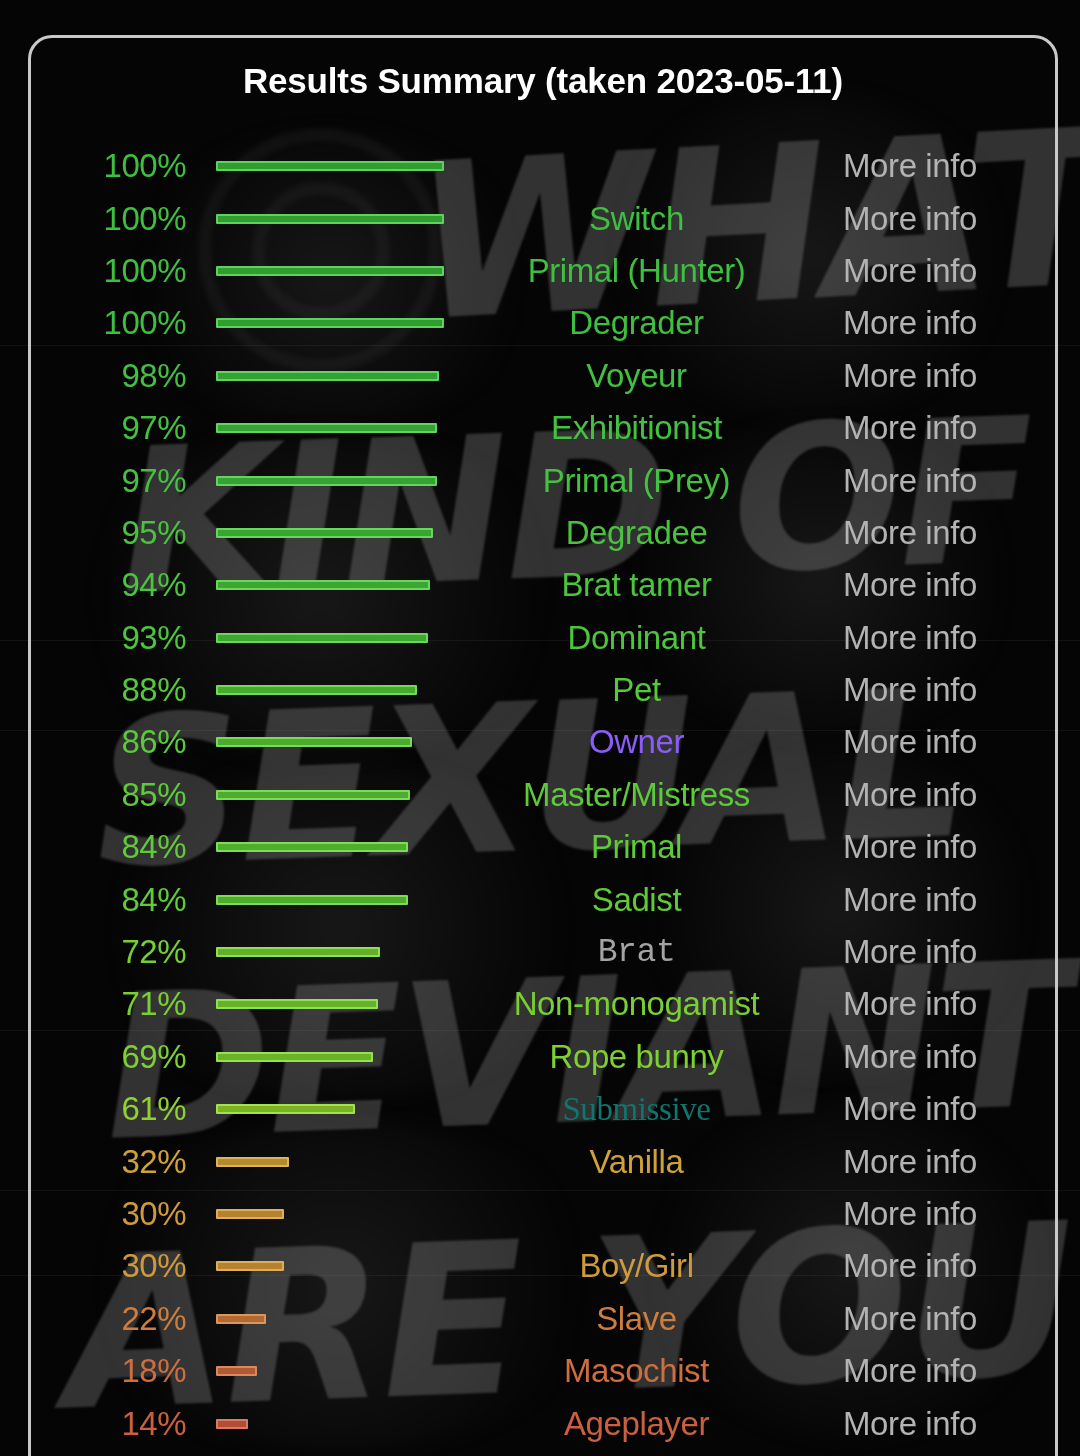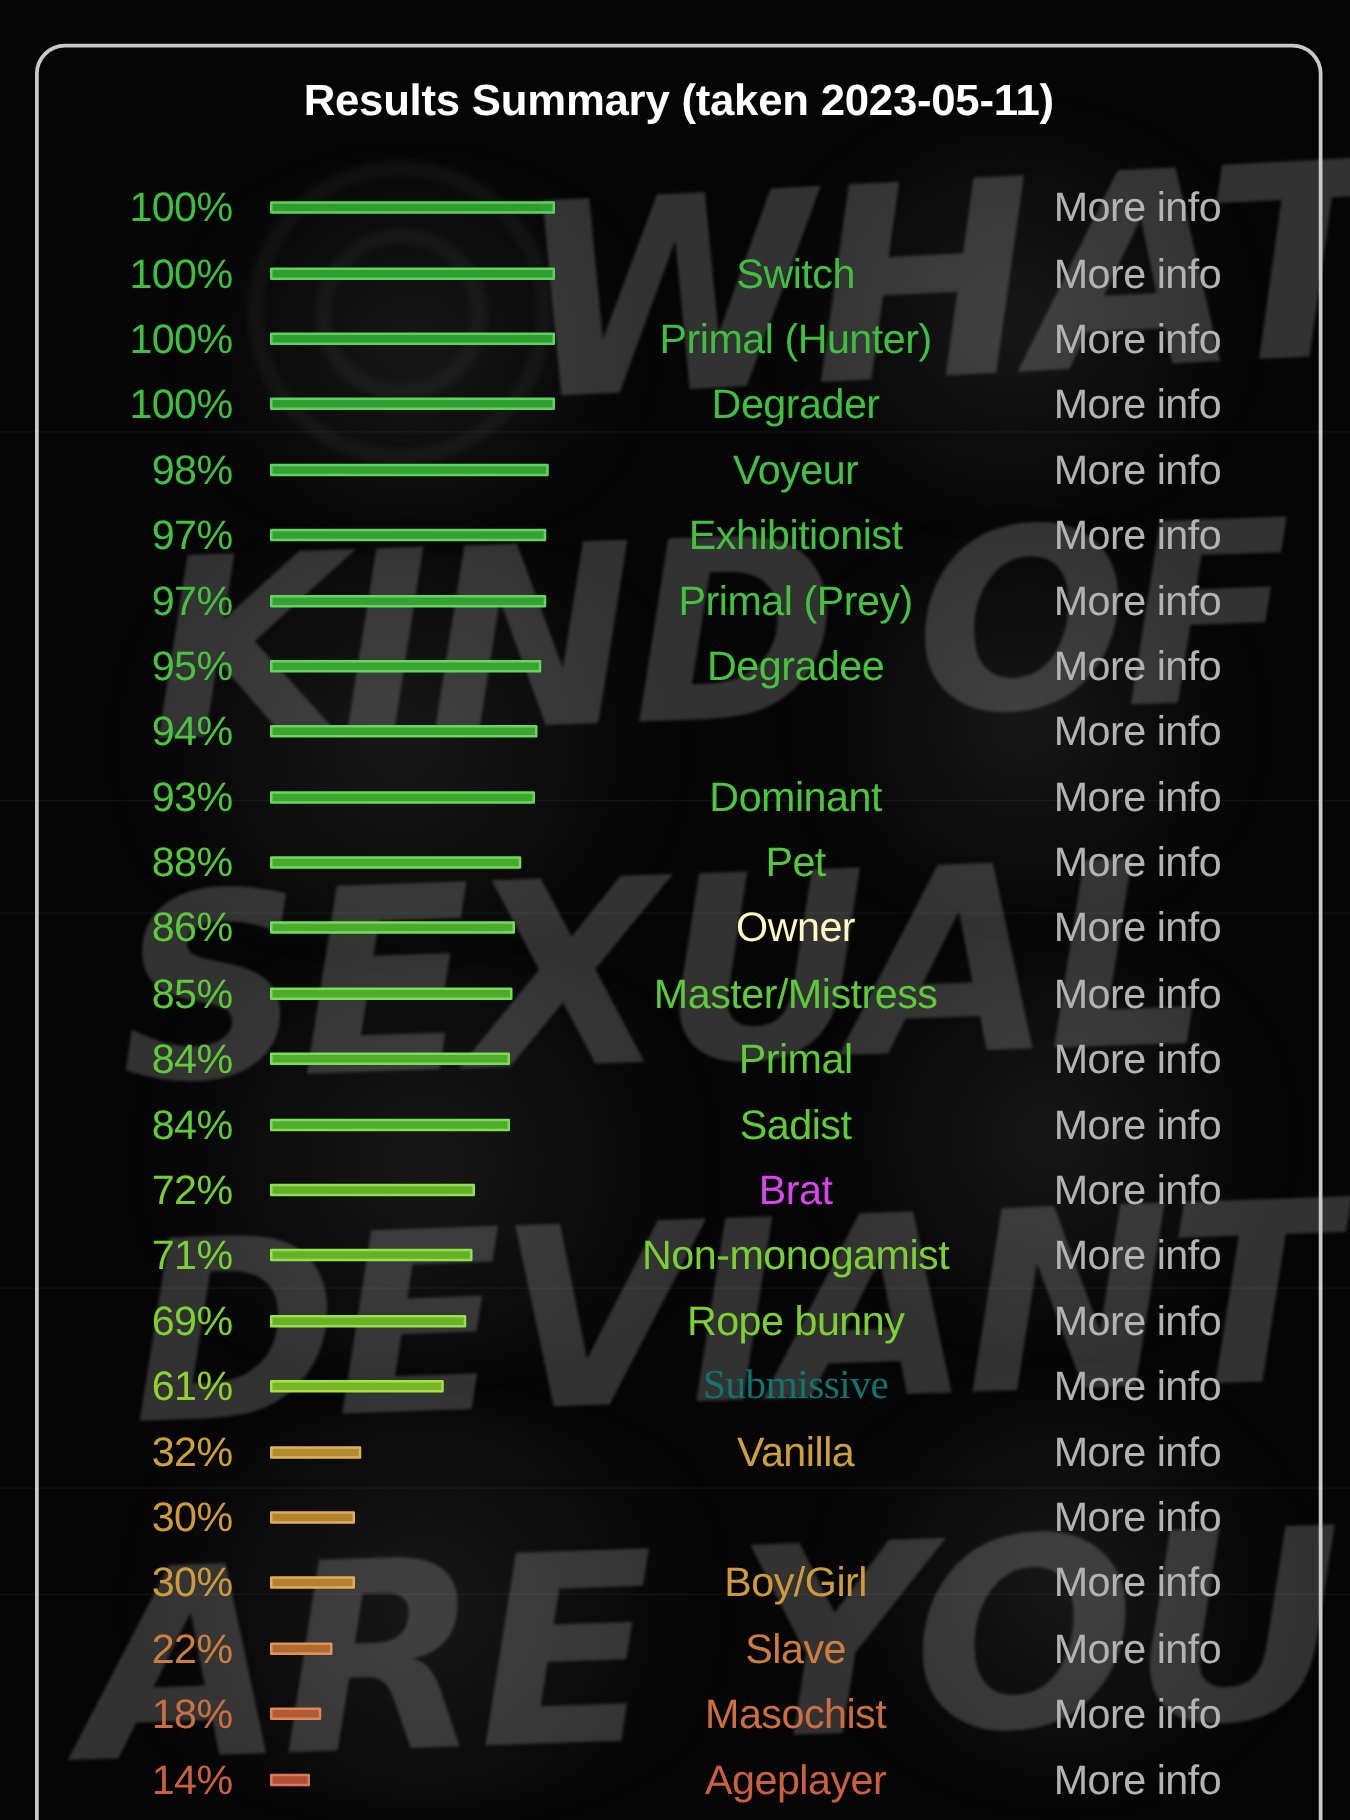--- a/index.html
+++ b/index.html
@@ -250,20 +250,21 @@
           <div class="bar" style="width: 216.6px; background: rgb(57, 165, 49); border: 2px solid rgb(104, 213, 94);"></div>
         </div>
         <div class="label" style="color: rgb(73, 195, 63);">Degradee</div>
         <div class="more">More info</div>
       </div>
       <div class="row">
         <div class="pct" style="color: rgb(75, 196, 62);">94%</div>
         <div class="bar-track">
           <div class="bar" style="width: 214.32px; background: rgb(59, 166, 48); border: 2px solid rgb(106, 214, 93);"></div>
         </div>
+        <div class="label" style="color: rgb(75, 196, 62);">Brat tamer</div>
         <div class="more">More info</div>
       </div>
       <div class="row">
         <div class="pct" style="color: rgb(77, 197, 61);">93%</div>
         <div class="bar-track">
           <div class="bar" style="width: 212.04px; background: rgb(61, 167, 47); border: 2px solid rgb(108, 215, 92);"></div>
         </div>
         <div class="label" style="color: rgb(77, 197, 61);">Dominant</div>
         <div class="more">More info</div>
       </div>
@@ -273,21 +274,21 @@
           <div class="bar" style="width: 200.64px; background: rgb(70, 170, 45); border: 2px solid rgb(116, 218, 90);"></div>
         </div>
         <div class="label" style="color: rgb(86, 200, 59);">Pet</div>
         <div class="more">More info</div>
       </div>
       <div class="row">
         <div class="pct" style="color: rgb(91, 201, 58);">86%</div>
         <div class="bar-track">
           <div class="bar" style="width: 196.08px; background: rgb(75, 171, 44); border: 2px solid rgb(120, 219, 89);"></div>
         </div>
-        <div class="label" style="color: #fef9c3;">Owner</div>
+        <div class="label" style="color: #8b5cf6;">Owner</div>
         <div class="more">More info</div>
       </div>
       <div class="row">
         <div class="pct" style="color: rgb(93, 202, 57);">85%</div>
         <div class="bar-track">
           <div class="bar" style="width: 193.8px; background: rgb(77, 172, 43); border: 2px solid rgb(122, 220, 88);"></div>
         </div>
         <div class="label" style="color: rgb(93, 202, 57);">Master/Mistress</div>
         <div class="more">More info</div>
       </div>
@@ -305,21 +306,21 @@
           <div class="bar" style="width: 191.52px; background: rgb(80, 173, 43); border: 2px solid rgb(124, 221, 88);"></div>
         </div>
         <div class="label" style="color: rgb(96, 203, 57);">Sadist</div>
         <div class="more">More info</div>
       </div>
       <div class="row">
         <div class="pct" style="color: rgb(118, 206, 52);">72%</div>
         <div class="bar-track">
           <div class="bar" style="width: 164.16px; background: rgb(99, 176, 40); border: 2px solid rgb(144, 224, 84);"></div>
         </div>
-        <div class="label" style="color: #d946ef;">Brat</div>
+        <div class="label" style="color: #a3a3a3; font-family: Liberation Mono, monospace;">Brat</div>
         <div class="more">More info</div>
       </div>
       <div class="row">
         <div class="pct" style="color: rgb(121, 207, 51);">71%</div>
         <div class="bar-track">
           <div class="bar" style="width: 161.88px; background: rgb(102, 177, 39); border: 2px solid rgb(146, 225, 83);"></div>
         </div>
         <div class="label" style="color: rgb(121, 207, 51);">Non-monogamist</div>
         <div class="more">More info</div>
       </div>

